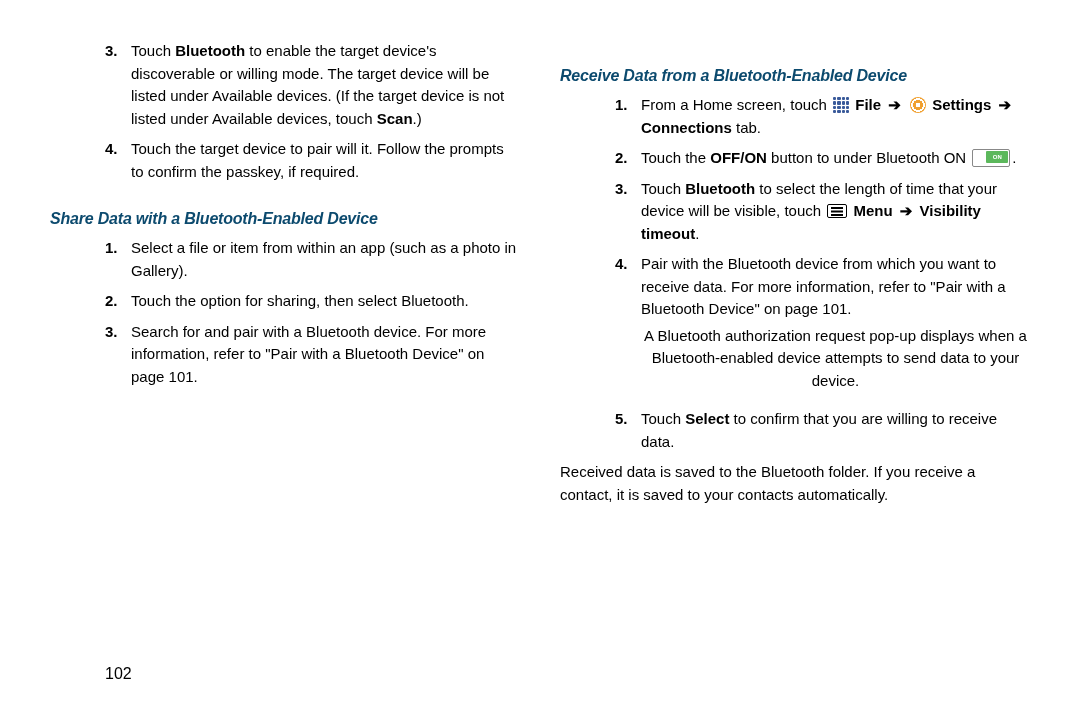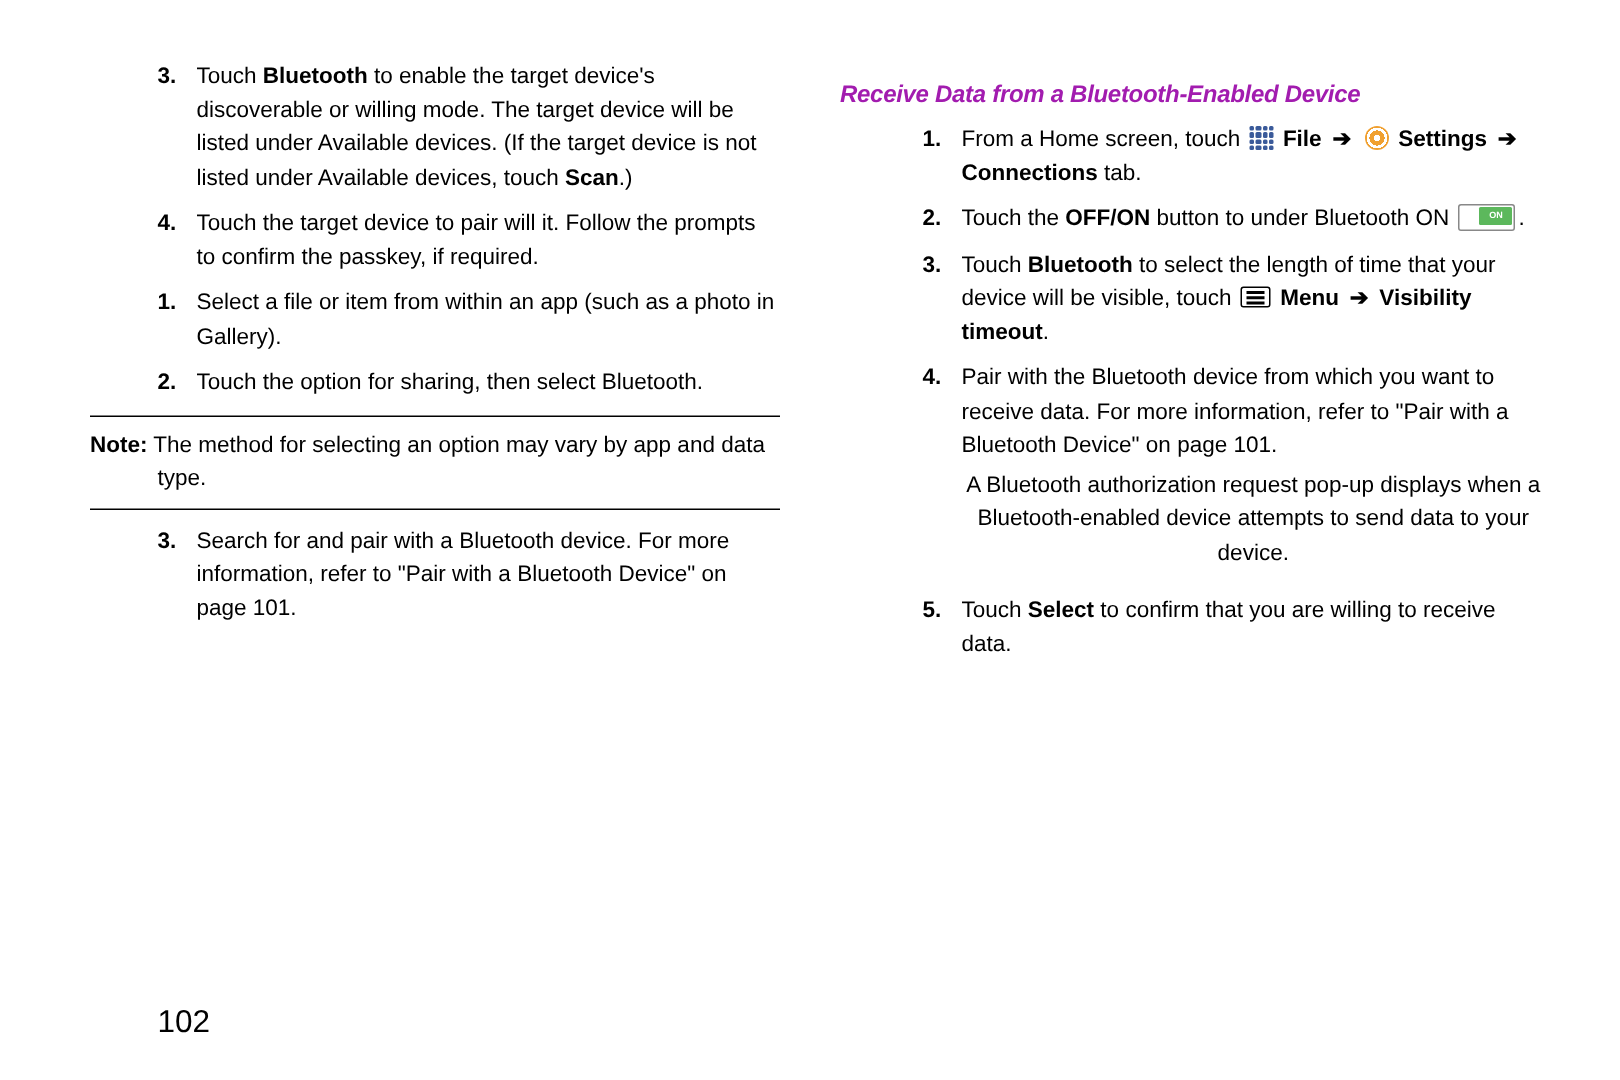--- a/index.html
+++ b/index.html
@@ -23,23 +23,23 @@
       gap: 40px;
     }
     .col {
       flex: 1;
       min-width: 0;
     }
     .section-heading {
       font-family: Arial, Helvetica, sans-serif;
       font-weight: bold;
       font-style: italic;
-      color: #a21caf;
+      color: #0c4a6e;
       font-size: 16px;
-      margin-top: 12px;
+      margin-top: 24px;
       margin-bottom: 6px;
       letter-spacing: -0.2px;
     }
     .indent-block {
       padding-left: 55px;
     }
     .num-item {
       display: flex;
       margin-bottom: 8px;
     }
@@ -148,23 +148,23 @@
       line-height: 12px;
       border-radius: 1px;
     }
     .arrow {
       display: inline-block;
       margin: 0 3px;
       font-weight: bold;
     }
     .page-num {
       position: absolute;
-      bottom: 23px;
+      bottom: 34px;
       left: 105px;
-      font-size: 21px;
+      font-size: 16px;
     }
     .quoted-ref {
       font-style: normal;
     }
   </style>
 </head>
 <body>
 
 <div class="columns">
 
@@ -177,37 +177,33 @@
           <span>Touch </span><span class="bold">Bluetooth</span><span> to enable the target device's discoverable or willing mode. The target device will be listed under Available devices. (If the target device is not listed under Available devices, touch </span><span class="bold">Scan</span><span>.)</span>
         </div>
       </div>
 
       <div class="num-item">
         <div class="num">4.</div>
         <div class="txt">Touch the target device to pair will it. Follow the prompts to confirm the passkey, if required.</div>
       </div>
     </div>
 
+    <div class="section-heading">Share Data with a Bluetooth-Enabled Device</div>
 
     <div class="indent-block">
       <div class="num-item">
         <div class="num">1.</div>
         <div class="txt">Select a file or item from within an app (such as a photo in Gallery).</div>
       </div>
       <div class="num-item">
         <div class="num">2.</div>
         <div class="txt">Touch the option for sharing, then select Bluetooth.</div>
       </div>
     </div>
 
-    <div class="note-block">
-      <div class="note-inner">
-        <span class="bold">Note:</span><span> The method for selecting an option may vary by app and data type.</span>
-      </div>
-    </div>
 
     <div class="indent-block">
       <div class="num-item">
         <div class="num">3.</div>
         <div class="txt">
           <span>Search for and pair with a Bluetooth device. For more information, refer to </span><span class="quoted-ref">"Pair with a Bluetooth Device"</span><span> on page 101.</span>
         </div>
       </div>
     </div>
 
@@ -276,18 +272,19 @@
 
       <div class="num-item">
         <div class="num">5.</div>
         <div class="txt">
           <span>Touch </span><span class="bold">Select</span><span> to confirm that you are willing to receive data.</span>
         </div>
       </div>
 
     </div>
 
+    <div class="paragraph" style="padding-left:0;">Received data is saved to the Bluetooth folder. If you receive a contact, it is saved to your contacts automatically.</div>
 
   </div>
 
 </div>
 
 <div class="page-num">102</div>
 
 </body></html>

